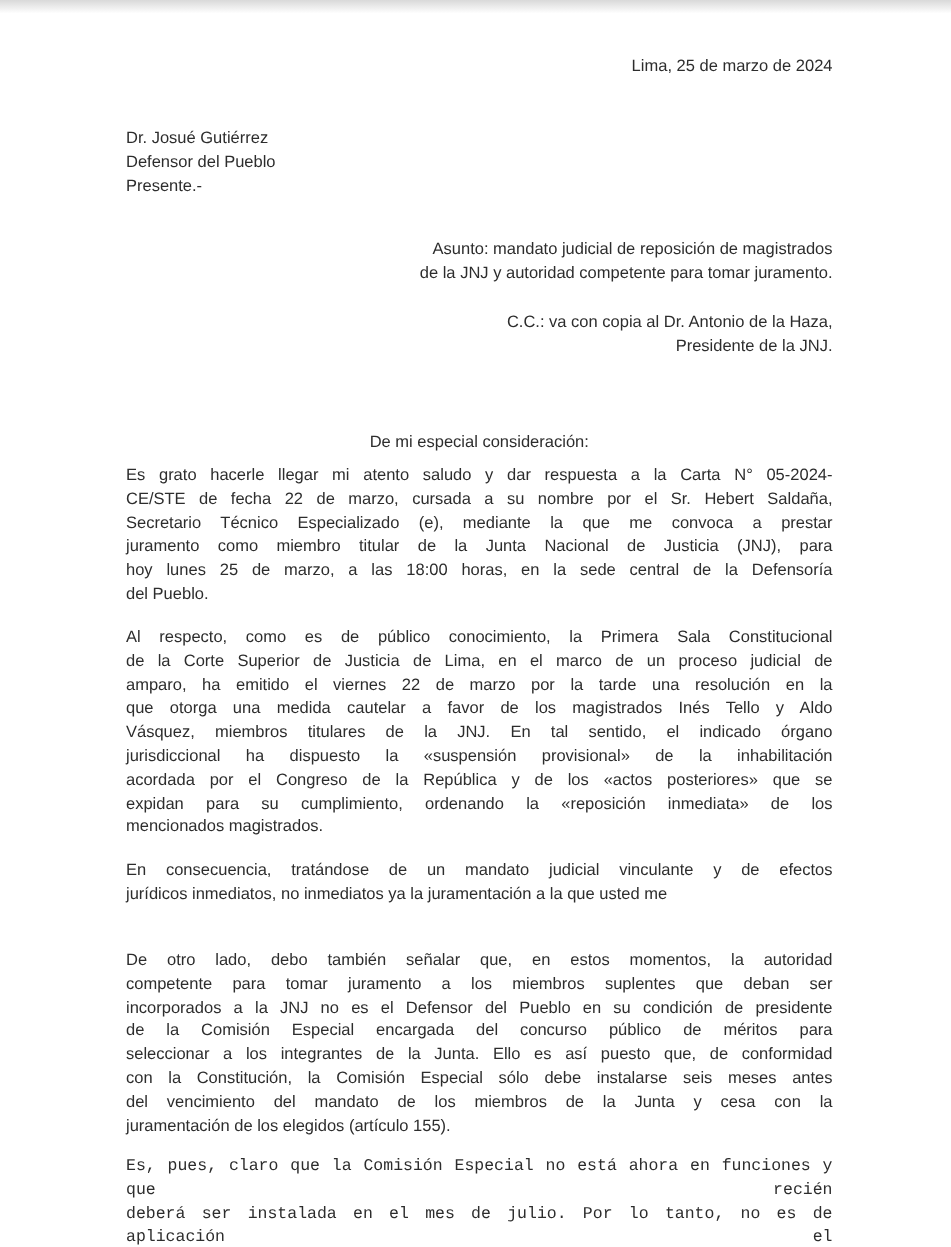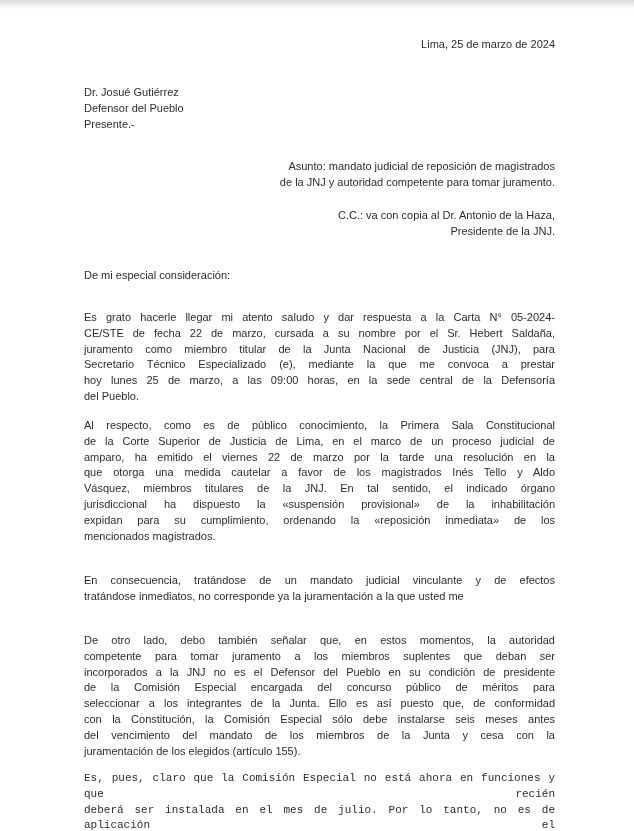--- a/index.html
+++ b/index.html
@@ -29,21 +29,21 @@
   }
   .block {
     position: absolute;
     left: 84px;
     width: 471px;
   }
   .date-block     { top: 37px;  text-align: right; }
   .recipient-block{ top: 85px;  text-align: left;  }
   .subject-block  { top: 159px; text-align: right; }
   .cc-block       { top: 208px; text-align: right; }
-  .greeting-block { top: 268px; text-align: left;  }
+  .greeting-block { top: 288px; text-align: center;  }
 
   .para div {
     text-align: justify;
     text-align-last: justify;
   }
   .para div:last-child {
     text-align-last: left;
   }
   .para.continued div:last-child {
     text-align-last: justify;
@@ -77,40 +77,41 @@
   <div class="block cc-block">
       <div>C.C.: va con copia al Dr. Antonio de la Haza,</div>
       <div>Presidente de la JNJ.</div>
     </div>
 
   <div class="block greeting-block">De mi especial consideración:</div>
 
   <div class="block para p1">
       <div>Es grato hacerle llegar mi atento saludo y dar respuesta a la Carta N° 05-2024-</div>
       <div>CE/STE de fecha 22 de marzo, cursada a su nombre por el Sr. Hebert Saldaña,</div>
+      <div>Secretario Técnico Especializado (e), mediante la que me convoca a prestar</div>
       <div>juramento como miembro titular de la Junta Nacional de Justicia (JNJ), para</div>
-      <div>Secretario Técnico Especializado (e), mediante la que me convoca a prestar</div>
-      <div>hoy lunes 25 de marzo, a las 09:00 horas, en la sede central de la Defensoría</div>
+      <div>hoy lunes 25 de marzo, a las 18:00 horas, en la sede central de la Defensoría</div>
       <div>del Pueblo.</div>
     </div>
 
   <div class="block para p2">
       <div>Al respecto, como es de público conocimiento, la Primera Sala Constitucional</div>
       <div>de la Corte Superior de Justicia de Lima, en el marco de un proceso judicial de</div>
       <div>amparo, ha emitido el viernes 22 de marzo por la tarde una resolución en la</div>
       <div>que otorga una medida cautelar a favor de los magistrados Inés Tello y Aldo</div>
       <div>Vásquez, miembros titulares de la JNJ. En tal sentido, el indicado órgano</div>
       <div>jurisdiccional ha dispuesto la «suspensión provisional» de la inhabilitación</div>
+      <div>acordada por el Congreso de la República y de los «actos posteriores» que se</div>
       <div>expidan para su cumplimiento, ordenando la «reposición inmediata» de los</div>
       <div>mencionados magistrados.</div>
     </div>
 
   <div class="block para p3">
       <div>En consecuencia, tratándose de un mandato judicial vinculante y de efectos</div>
-      <div>tratándose inmediatos, no corresponde ya la juramentación a la que usted me</div>
+      <div>jurídicos inmediatos, no inmediatos ya la juramentación a la que usted me</div>
     </div>
 
   <div class="block para p4">
       <div>De otro lado, debo también señalar que, en estos momentos, la autoridad</div>
       <div>competente para tomar juramento a los miembros suplentes que deban ser</div>
       <div>incorporados a la JNJ no es el Defensor del Pueblo en su condición de presidente</div>
       <div>de la Comisión Especial encargada del concurso público de méritos para</div>
       <div>seleccionar a los integrantes de la Junta. Ello es así puesto que, de conformidad</div>
       <div>con la Constitución, la Comisión Especial sólo debe instalarse seis meses antes</div>
       <div>del vencimiento del mandato de los miembros de la Junta y cesa con la</div>

